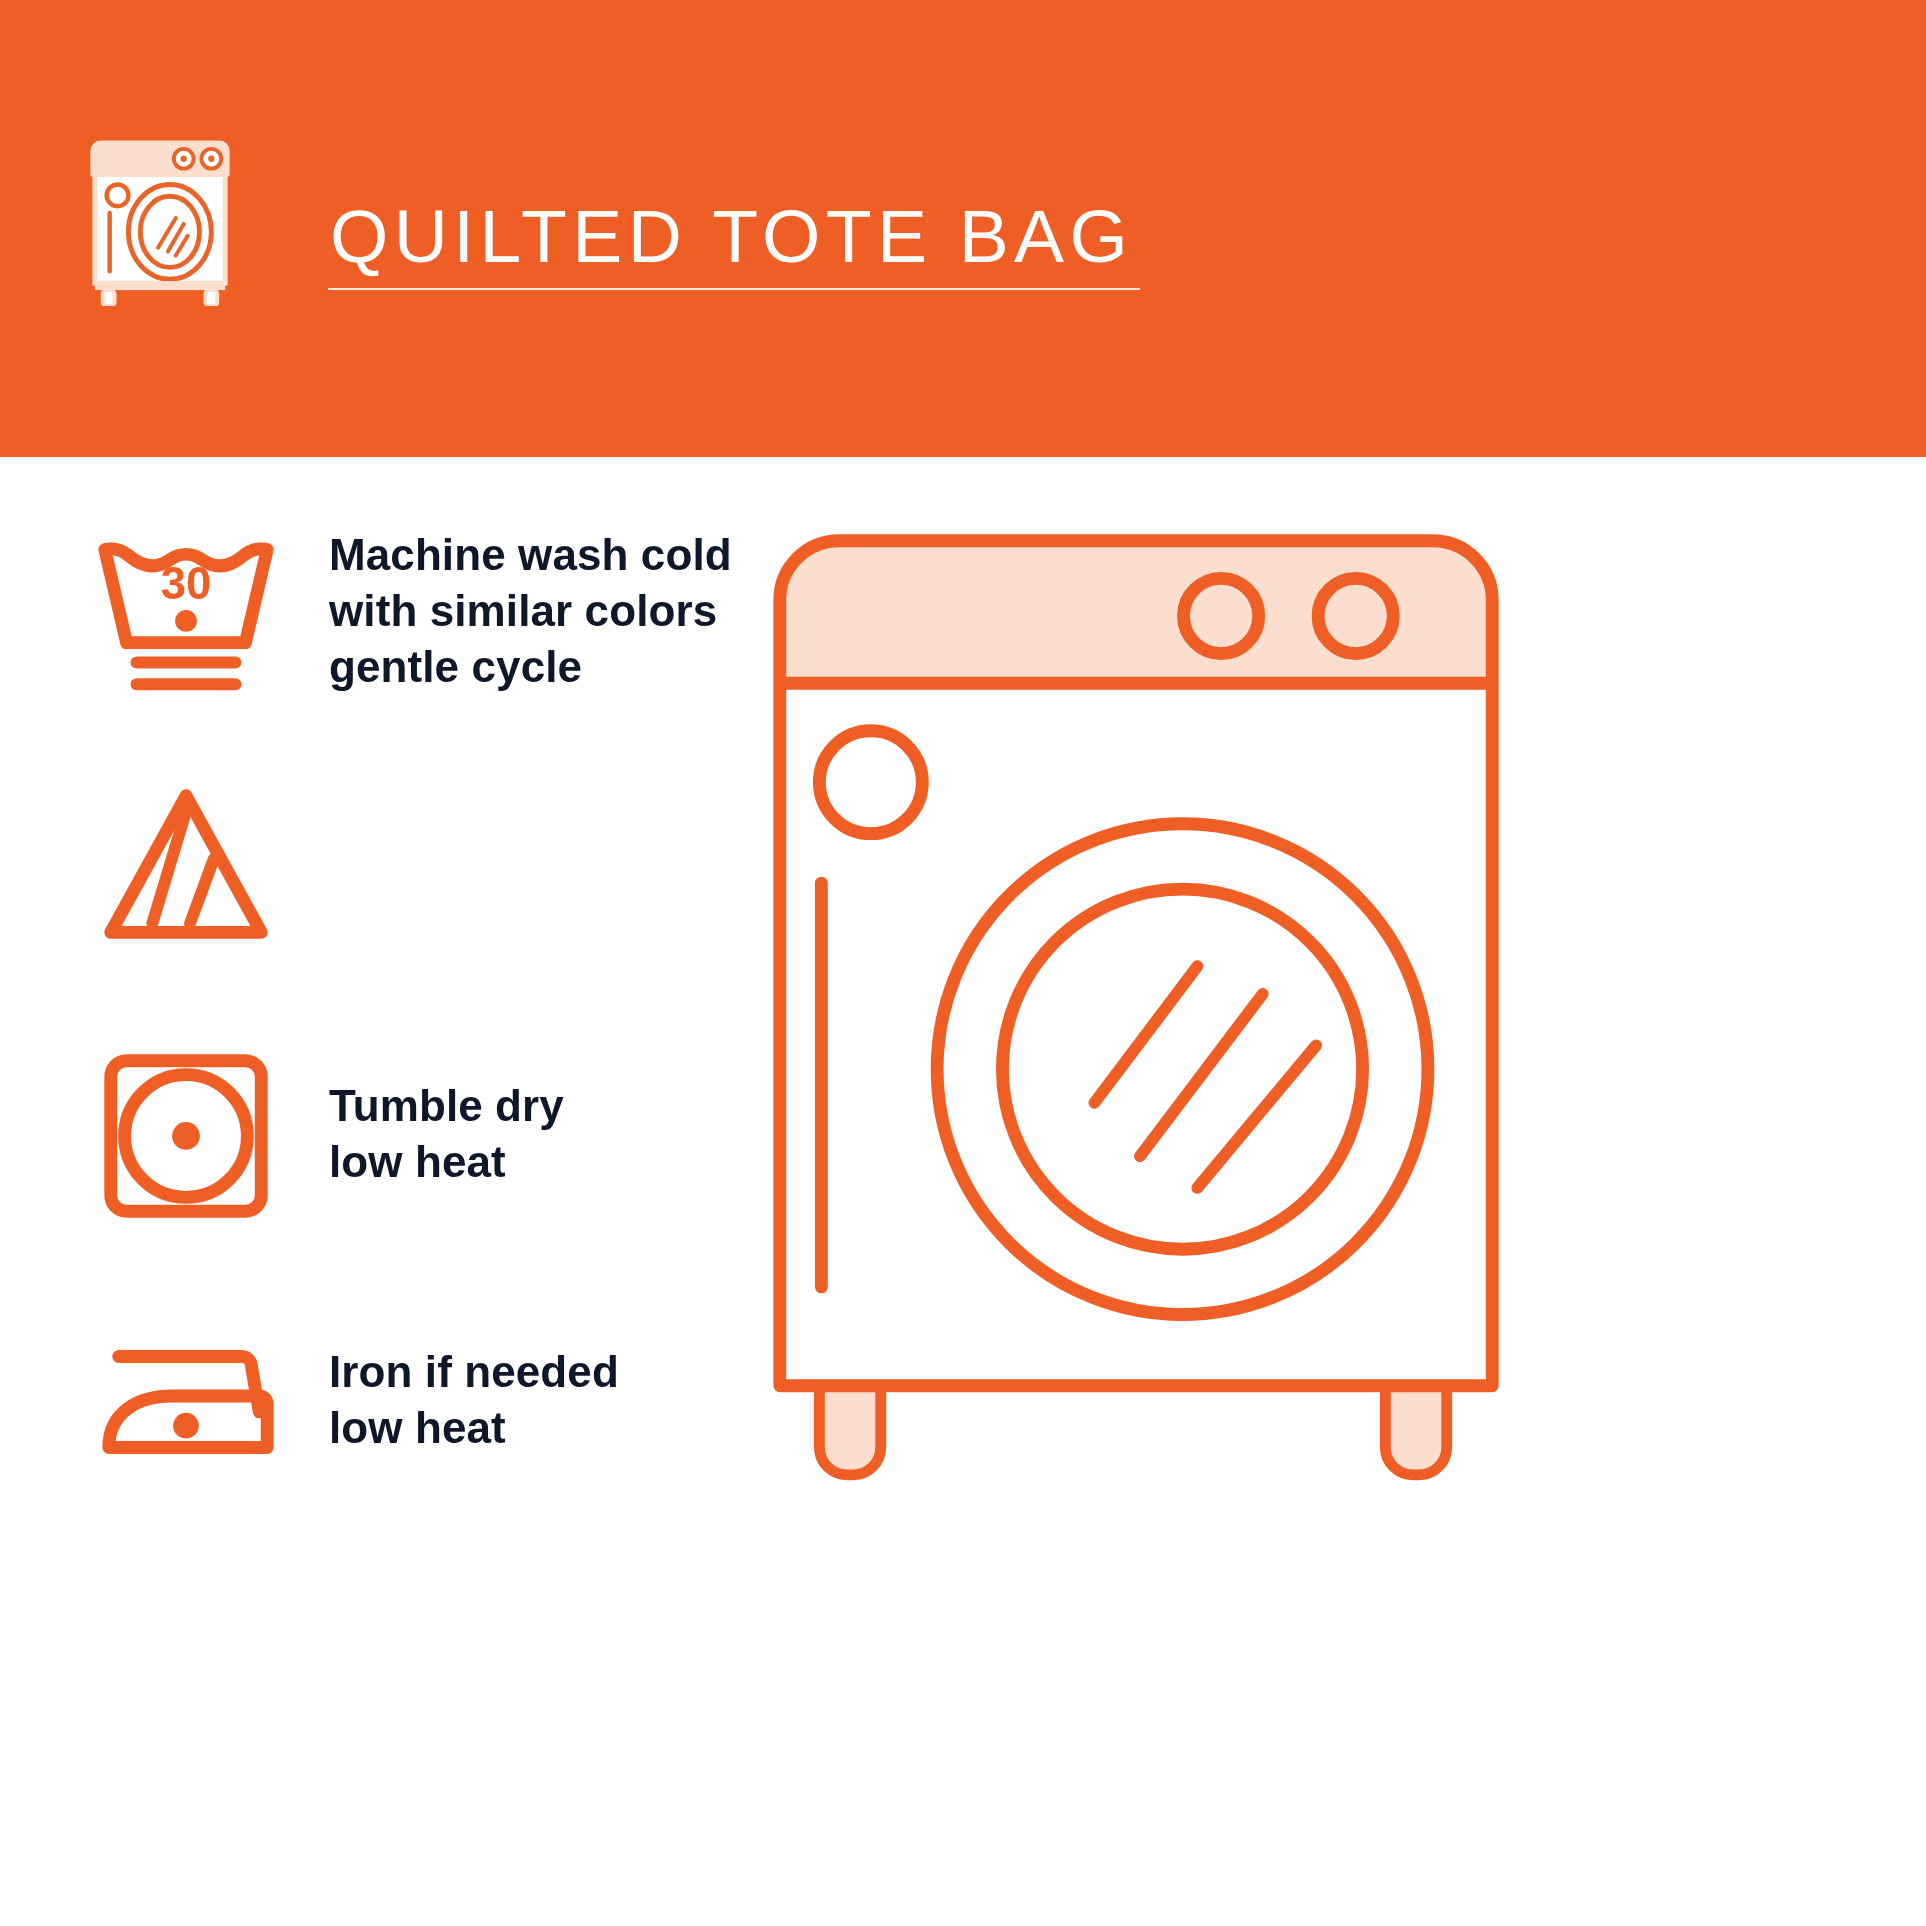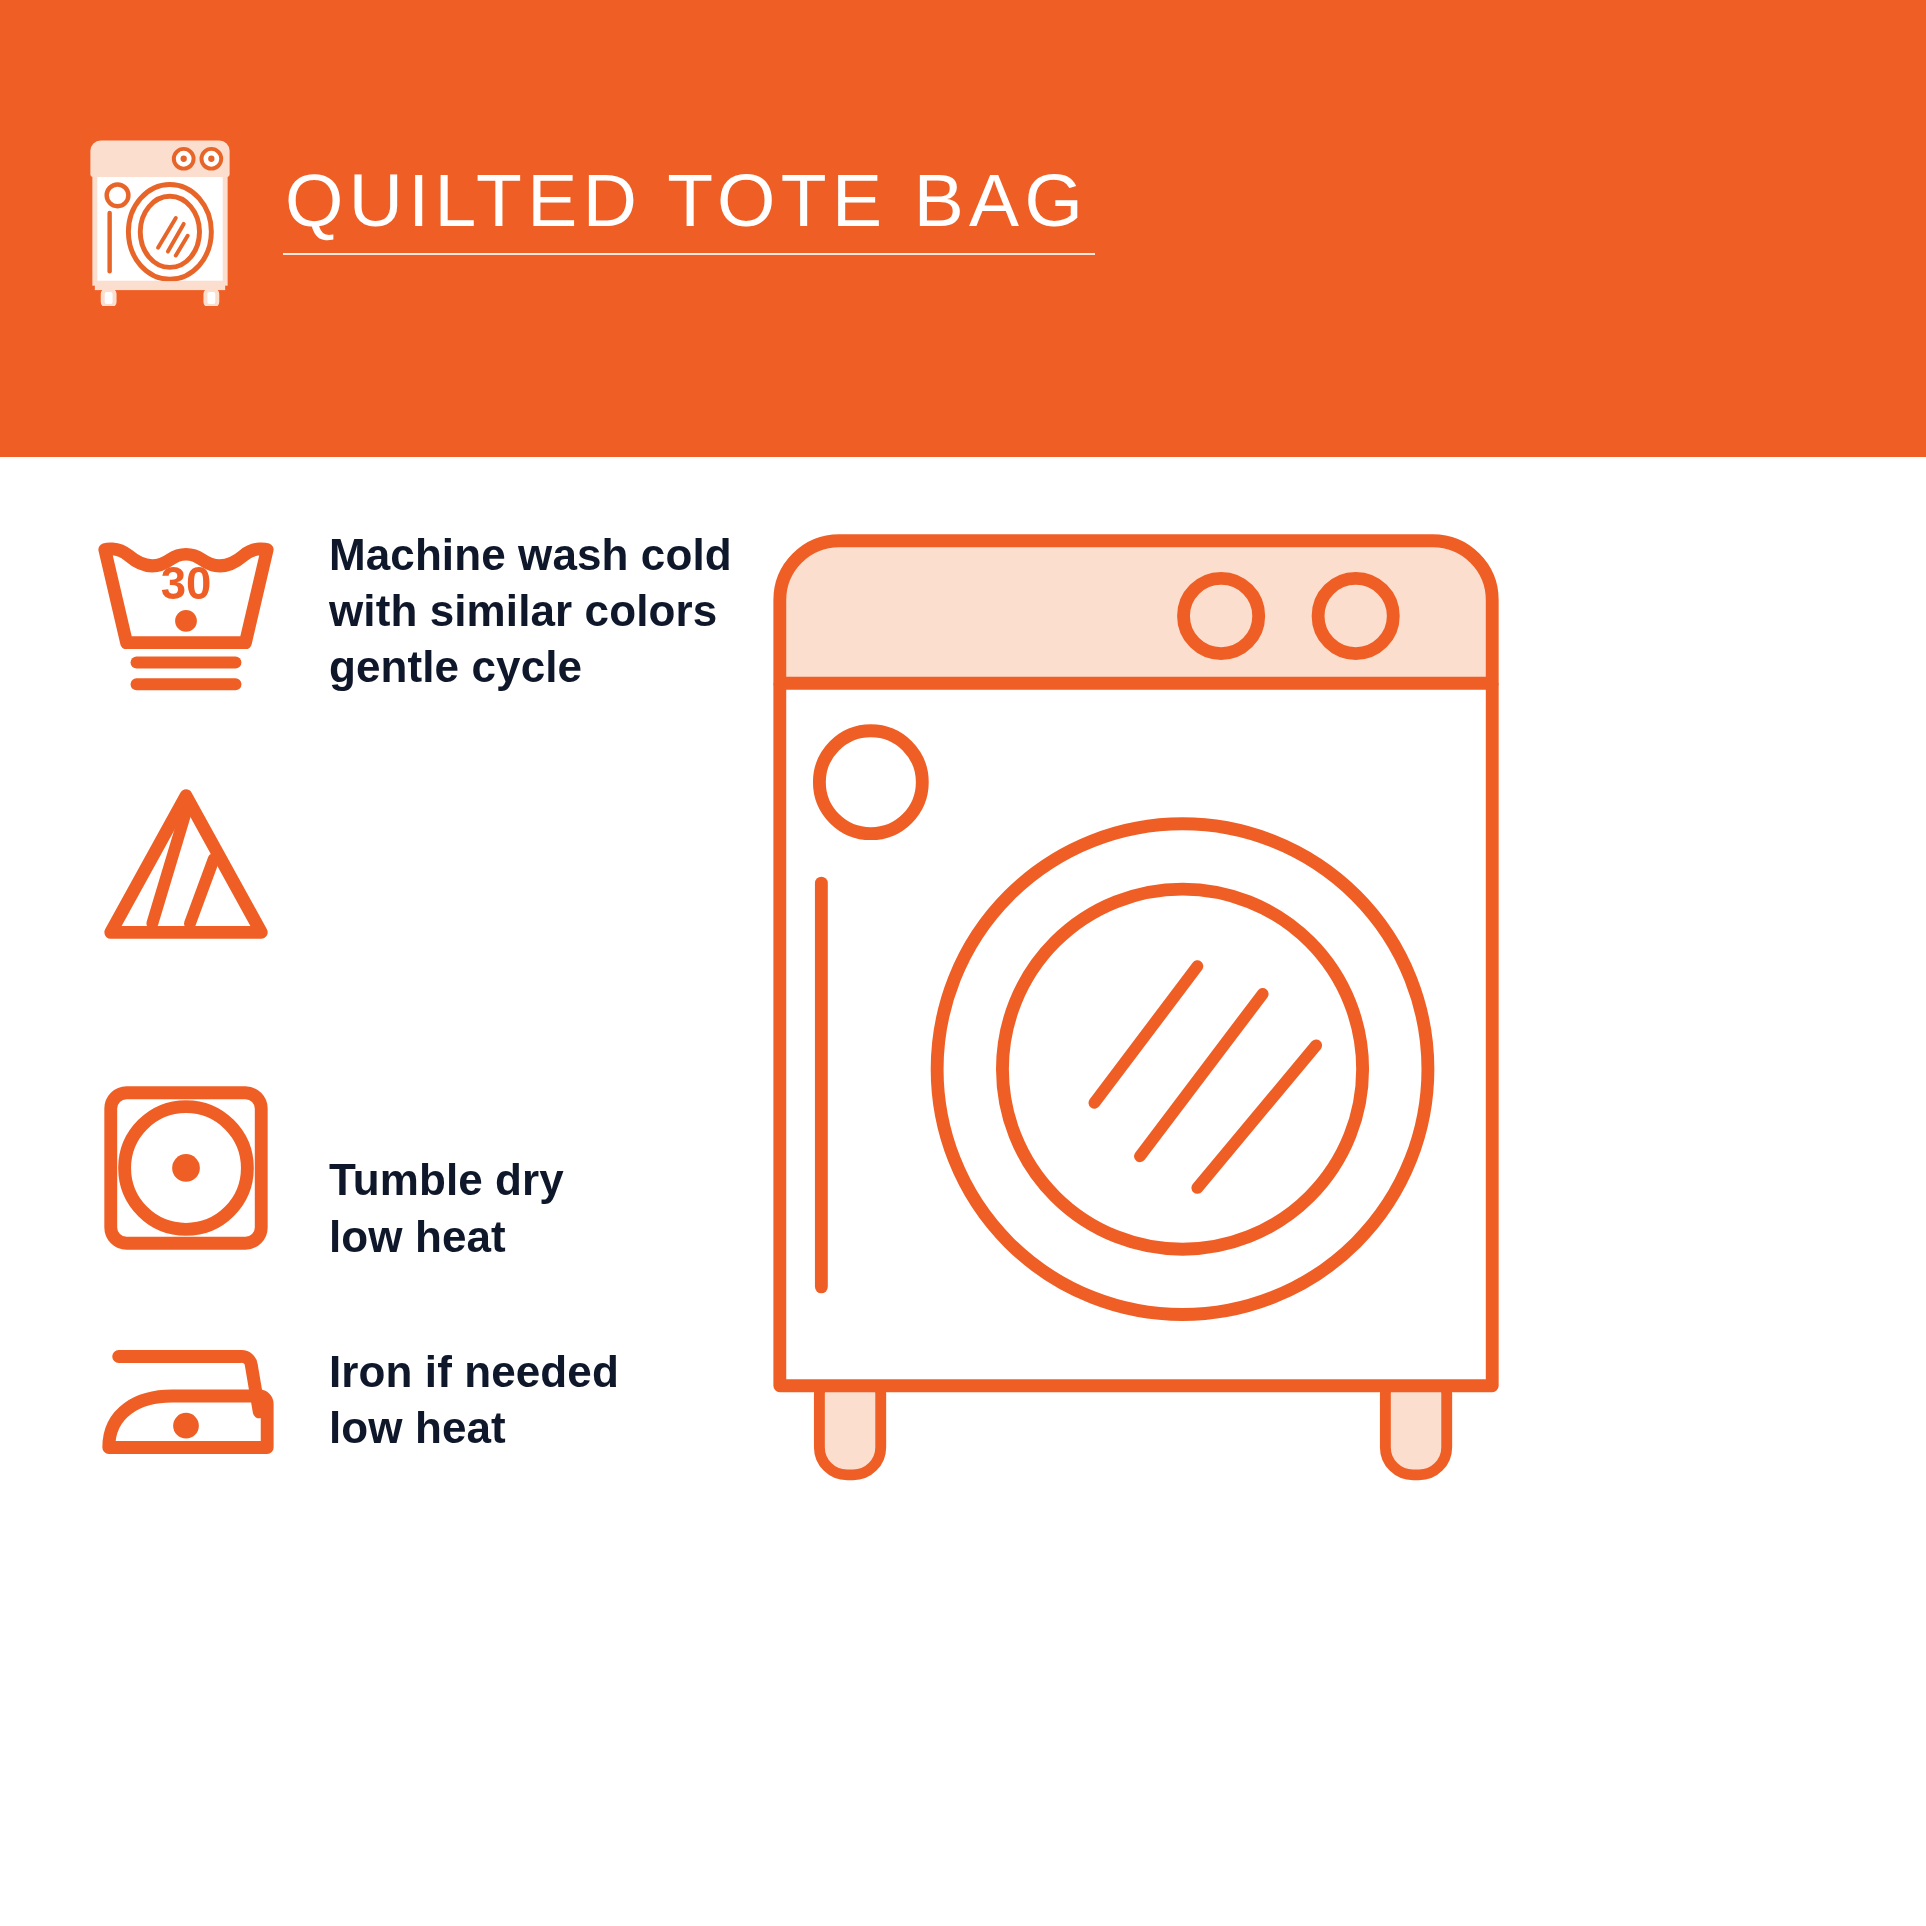--- a/index.html
+++ b/index.html
@@ -23,21 +23,22 @@
     width: 1927px;
     height: 457px;
     background: #ef5f25;
     box-sizing: border-box;
   }
   .header-inner {
     position: absolute;
     left: 81px;
     top: 127px;
     display: flex;
-    align-items: center;
+    align-items: flex-end;
+    gap: 45px;
   }
   .header-logo {
     width: 158px;
     height: 173px;
     flex: none;
     margin-top: 6px;
   }
   .header-text {
     margin-left: 42px;
     display: flex;
@@ -92,21 +93,21 @@
     color: #0f172a;
     font-size: 44px;
     font-weight: 700;
     line-height: 1.28;
     margin-left: 44px;
     white-space: pre-line;
     letter-spacing: 0.1px;
   }
   #item-0 { top: 55px; }
   #item-1 { top: 313px; }
-  #item-2 { top: 610px; align-items: flex-end; }
+  #item-2 { top: 578px; }
   #item-3 { top: 844px; }
 
   
   .machine-wrap {
     position: absolute;
     left: 762px;
     top: 495px;
     width: 752px;
     height: 990px;
   }

